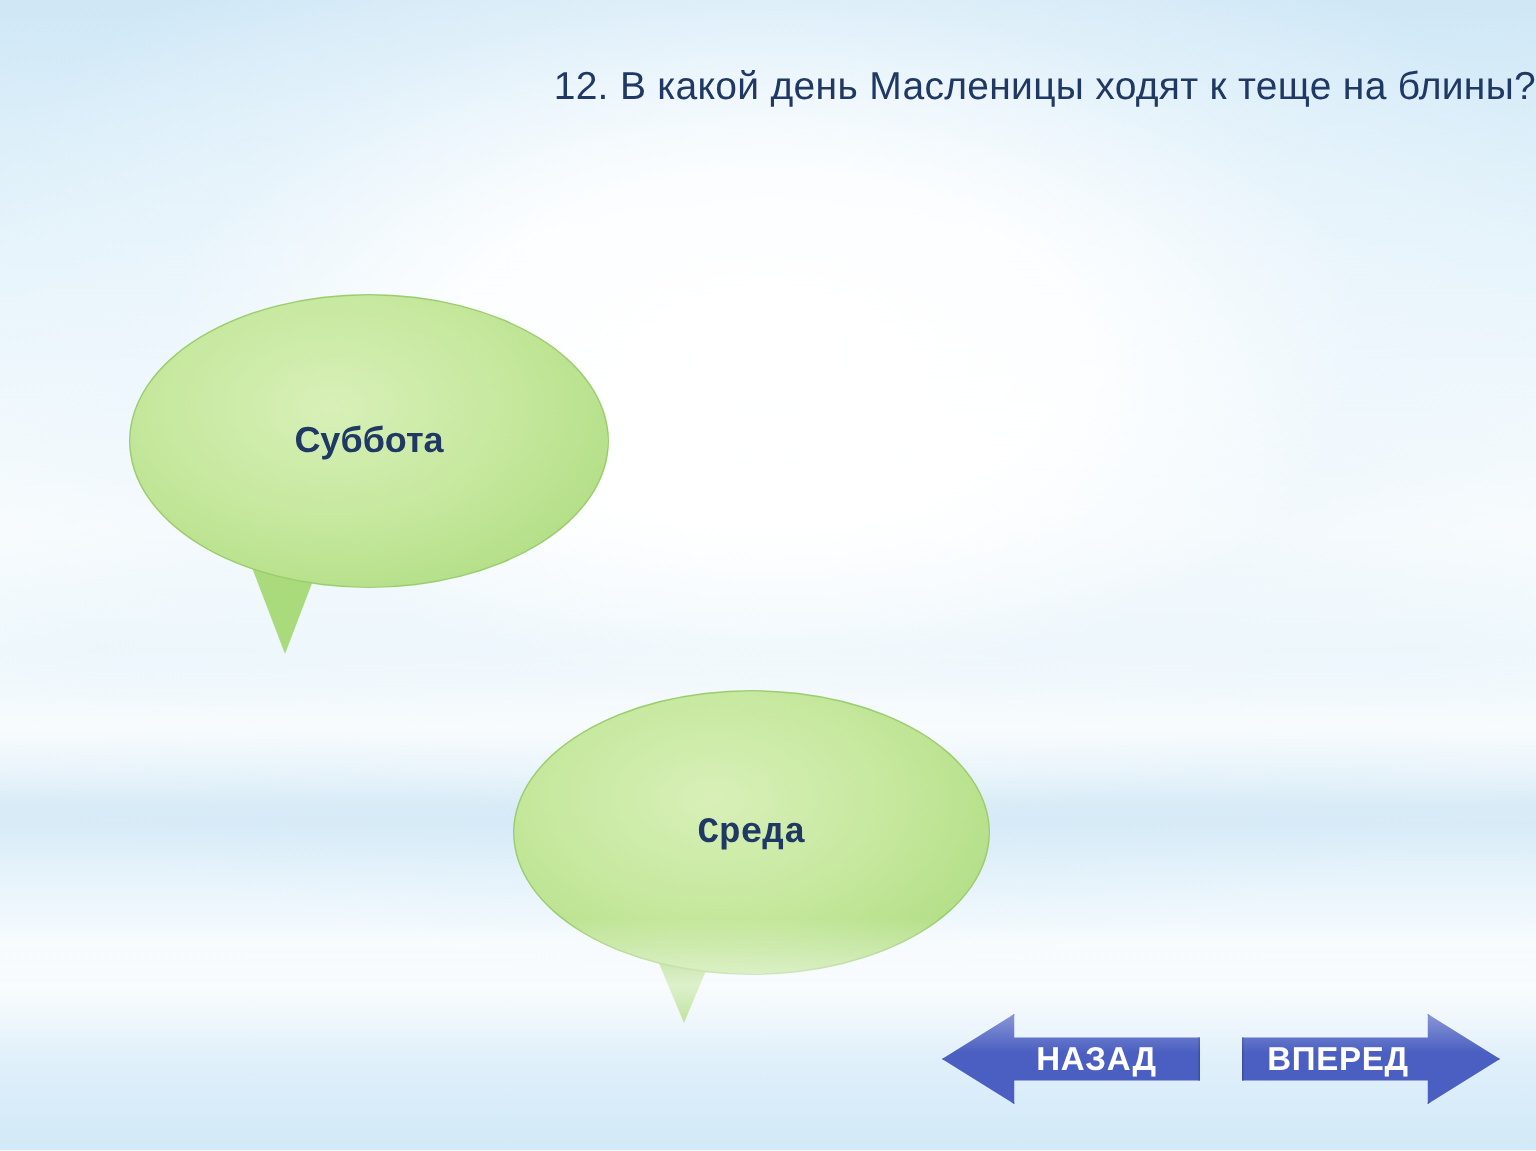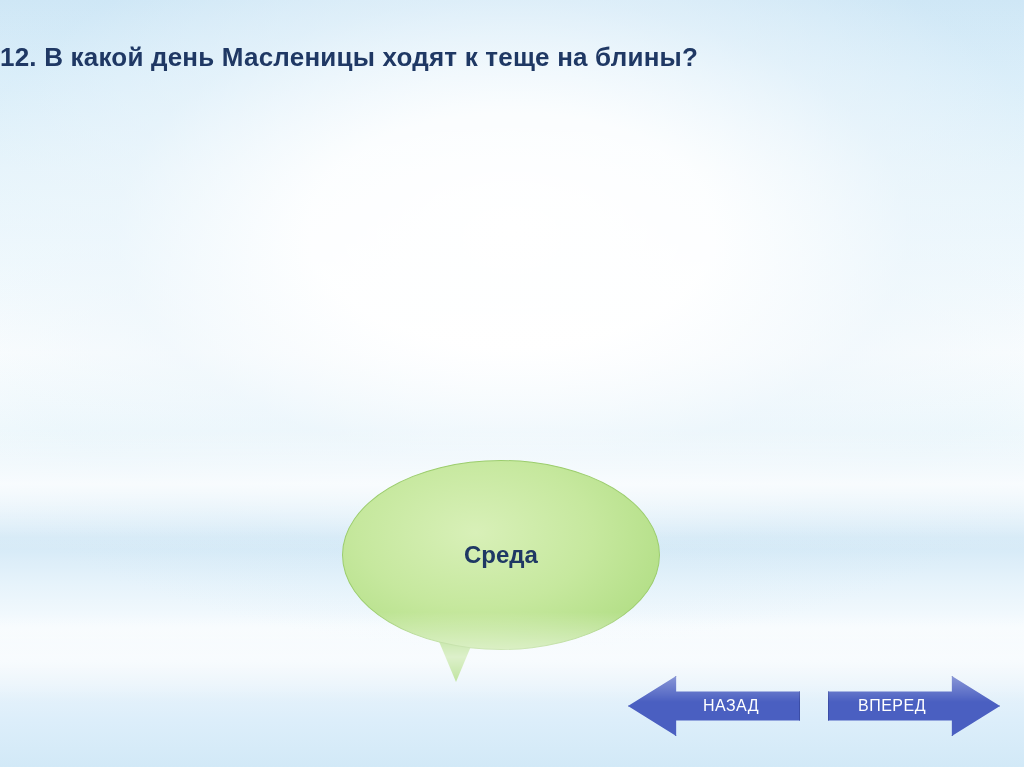--- a/index.html
+++ b/index.html
@@ -54,23 +54,23 @@
     height: 90px;
     background: linear-gradient(to bottom, rgba(255,255,255,0) 0%, rgba(255,255,255,0.6) 50%, rgba(255,255,255,0) 100%);
     pointer-events: none;
   }
 
   .question {
     position: absolute;
     left: 0;
     right: 0;
     top: 42px;
-    text-align: left;
+    text-align: right;
     font-size: 26px;
-    font-weight: bold;
+    font-weight: normal;
     color: #1f3864;
     letter-spacing: 0.2px;
   }
 
   .bubble {
     position: absolute;
   }
   .bubble .oval {
     position: absolute;
     left: 0;
@@ -114,42 +114,42 @@
   #bubble-pyatnica { left: 608px; top: 196px; width: 320px; height: 196px; }
   #bubble-pyatnica .tail {
     left: 82px;
     top: 168px;
     border-left: 24px solid transparent;
     border-right: 24px solid transparent;
     border-top: 58px solid #a9da7c;
   }
 
   
-  #bubble-sreda { left: 342px; top: 460px; width: 318px; height: 190px; }
+  #bubble-sreda { left: 342px; top: 460px; width: 318px; height: 190px; font-family: Liberation Mono, monospace; }
   #bubble-sreda .tail {
     left: 88px;
     top: 160px;
     border-left: 26px solid transparent;
     border-right: 26px solid transparent;
     border-top: 62px solid #a9da7c;
   }
 
   
   .nav {
     position: absolute;
     display: flex;
     align-items: center;
     justify-content: center;
   }
   .nav .text {
     position: relative;
     z-index: 3;
     color: #ffffff;
-    font-size: 16px;
-    font-weight: normal;
+    font-size: 22px;
+    font-weight: bold;
     letter-spacing: 0.5px;
   }
 
   #nav-back {
     left: 628px;
     top: 676px;
     width: 172px;
     height: 60px;
   }
   #nav-back .shape {
@@ -178,20 +178,26 @@
   }
   #nav-forward .text { margin-right: 44px; }
 </style>
 </head>
 <body>
 
 <div id="slide">
 
   <div class="question">12. В какой день Масленицы ходят к теще на блины?</div>
 
+  <div class="bubble" id="bubble-suббota">
+    <div class="tail"></div>
+    <div class="oval">
+      <span class="label">Суббота</span>
+    </div>
+  </div>
 
 
   <div class="bubble" id="bubble-sreda">
     <div class="tail"></div>
     <div class="oval">
       <span class="label">Среда</span>
     </div>
   </div>
 
   <div class="nav" id="nav-back">

